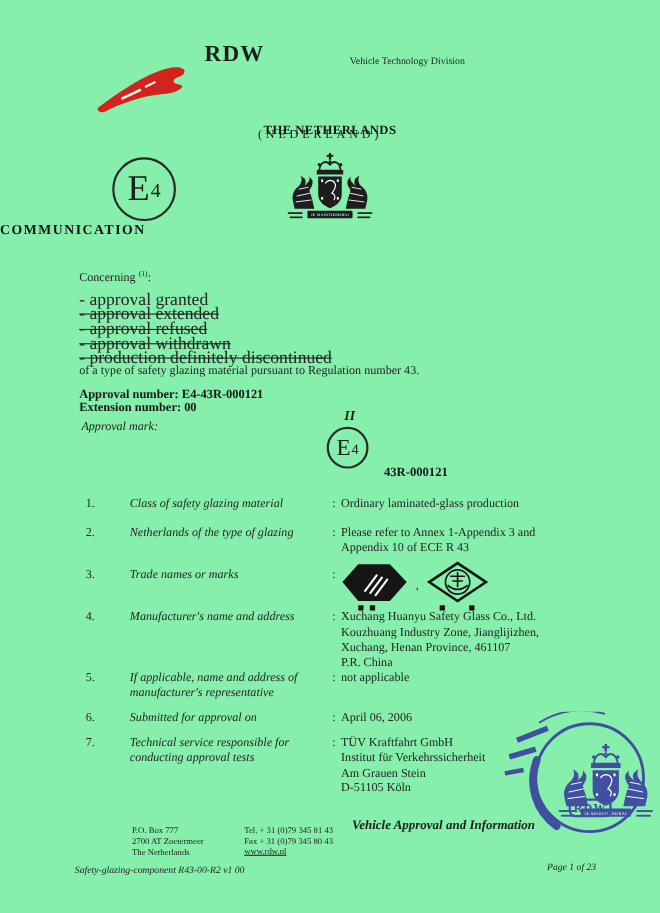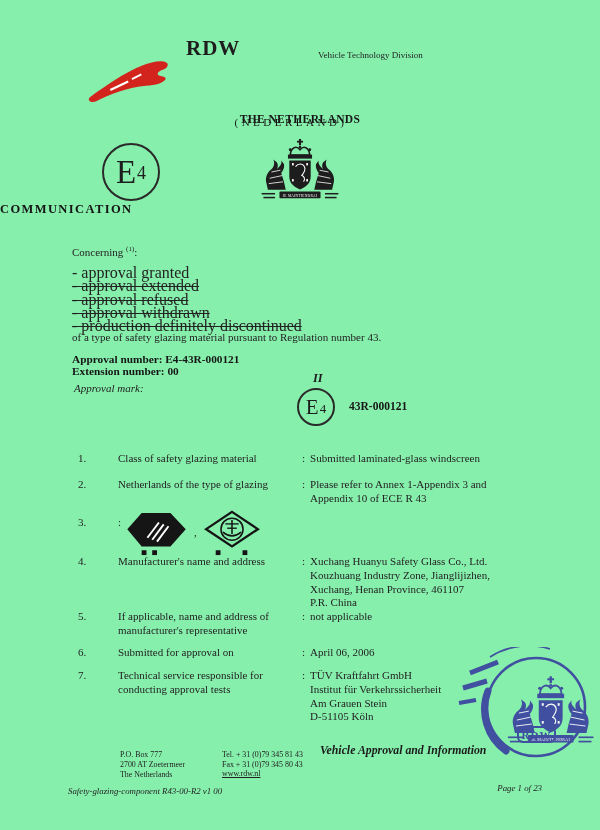--- a/index.html
+++ b/index.html
@@ -19,33 +19,33 @@
   .communication{left:0;top:202px;width:600px;text-align:left;font-weight:bold;font-size:12.5px;letter-spacing:1.4px;color:#141414;}
   
   .roundel{border:2.5px solid #2a2a2a;border-radius:50%;display:flex;align-items:center;justify-content:center;background:transparent;color:#1d1d1d;}
   .roundel-big{left:102px;top:143px;width:54px;height:54px;}
   .roundel-big .e{font-size:33px;line-height:1;font-weight:500;}
   .roundel-big .d{font-size:18px;line-height:1;margin-left:1px;margin-top:2px;}
   .roundel-small{left:297px;top:388px;width:34px;height:34px;border-width:2px;}
   .roundel-small .e{font-size:21px;line-height:1;font-weight:500;}
   .roundel-small .d{font-size:13px;line-height:1;margin-left:1px;margin-top:2px;}
   .mark-roman{left:313px;top:371px;font-size:12.5px;font-weight:bold;font-style:italic;color:#1c1c1c;}
-  .mark-number{left:349px;top:400px;font-size:11.5px;font-weight:bold;color:#161616;text-align:center;}
+  .mark-number{left:349px;top:424px;font-size:11.5px;font-weight:bold;color:#161616;text-align:center;}
   .mark-label{left:74px;top:382px;font-size:11px;font-style:italic;color:#222;}
   
   .concerning-head{left:72px;top:245px;font-size:11px;}
   .concerning-head sup{font-size:7px;}
   .c-items{left:72px;top:266px;font-size:16px;line-height:13.3px;}
   .c-items .struck{text-decoration:line-through;text-decoration-thickness:1px;}
   .closing{left:72px;top:331px;font-size:11px;}
   
   .approval-row{left:72px;top:353px;width:470px;display:flex;justify-content:space-between;font-weight:bold;font-size:11.3px;color:#161616;flex-direction:column;}
   
   .item-row{position:absolute;left:78px;width:480px;display:grid;grid-template-columns:40px 184px 1fr;font-size:11px;line-height:13.8px;}
-  .item-row .lbl{white-space:pre-line;}
+  .item-row .lbl{white-space:pre-line;font-style:italic;}
   .item-row .val{white-space:pre-line;display:flex;gap:5px;align-items:flex-start;}
   .item-row .val .vtext{white-space:pre-line;}
   .r1{top:452px;} .r2{top:478px;} .r3{top:516px;} .r4{top:555px;}
   .r5{top:610px;} .r6{top:646px;} .r7{top:669px;}
   .logos{display:flex;align-items:center;gap:6px;margin-top:-6px;}
   
   .f-address{left:120px;top:750px;font-size:7.9px;line-height:9.8px;white-space:pre-line;}
   .f-contact{left:222px;top:750px;font-size:7.9px;line-height:9.8px;white-space:pre-line;}
   .f-web{left:222px;top:769px;font-size:7.9px;text-decoration:underline;}
   .f-dept{left:320px;top:743px;font-size:11.8px;font-weight:bold;font-style:italic;color:#1b1b1b;}
@@ -135,32 +135,33 @@
   <div class="abs mark-roman">II</div>
   <div class="abs roundel roundel-small">
     <span class="e">E</span>
       <span class="d">4</span>
   </div>
   <div class="abs mark-number">43R-000121</div>
 
   <div class="item-row r1">
     <span class="no">1.</span>
     <span class="lbl">Class of safety glazing material</span>
-    <span class="val"><span>:</span><span class="vtext">Submitted laminated-glass windscreen</span></span>
+    <span class="val"><span>:</span><span class="vtext">Ordinary laminated-glass production</span></span>
   </div>
 
   <div class="item-row r2">
     <span class="no">2.</span>
     <span class="lbl">Netherlands of the type of glazing</span>
     <span class="val"><span>:</span><span class="vtext">Please refer to Annex 1-Appendix 3 and
 Appendix 10 of ECE R 43</span></span>
   </div>
 
   <div class="item-row r3">
     <span class="no">3.</span>
+    <span class="lbl">Trade names or marks</span>
     <span class="val">
       <span>:</span>
       <span class="logos">
         <svg width="62" height="46" viewBox="0 0 64 48">
           <polygon points="1,20 16,3 46,3 62,20 46,38 16,38" fill="#151515"></polygon>
           <g stroke="#ffffff" stroke-width="2">
             <line x1="22" y1="29" x2="34" y2="13"></line>
             <line x1="27" y1="31" x2="39" y2="15"></line>
             <line x1="32" y1="33" x2="44" y2="17"></line>
           </g>

